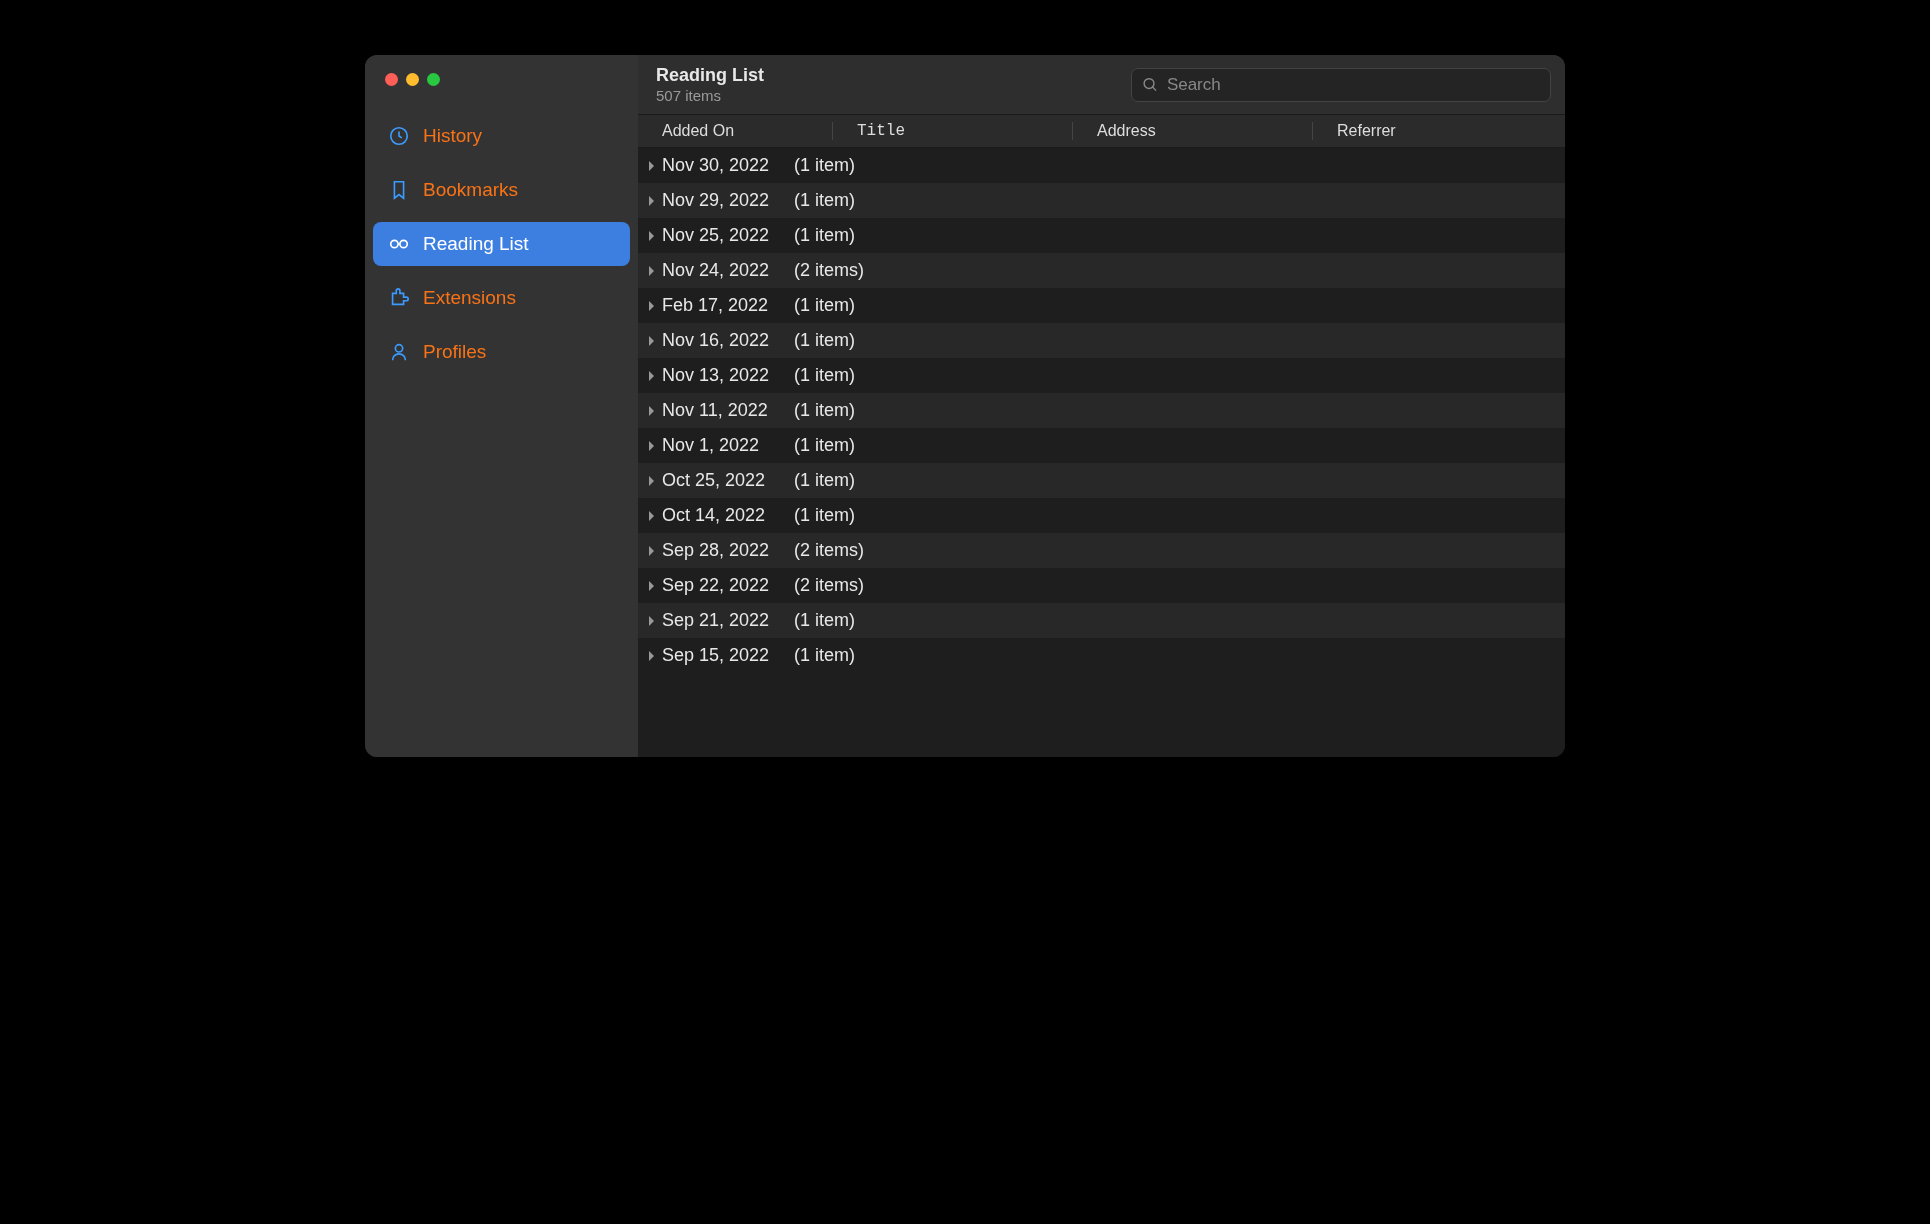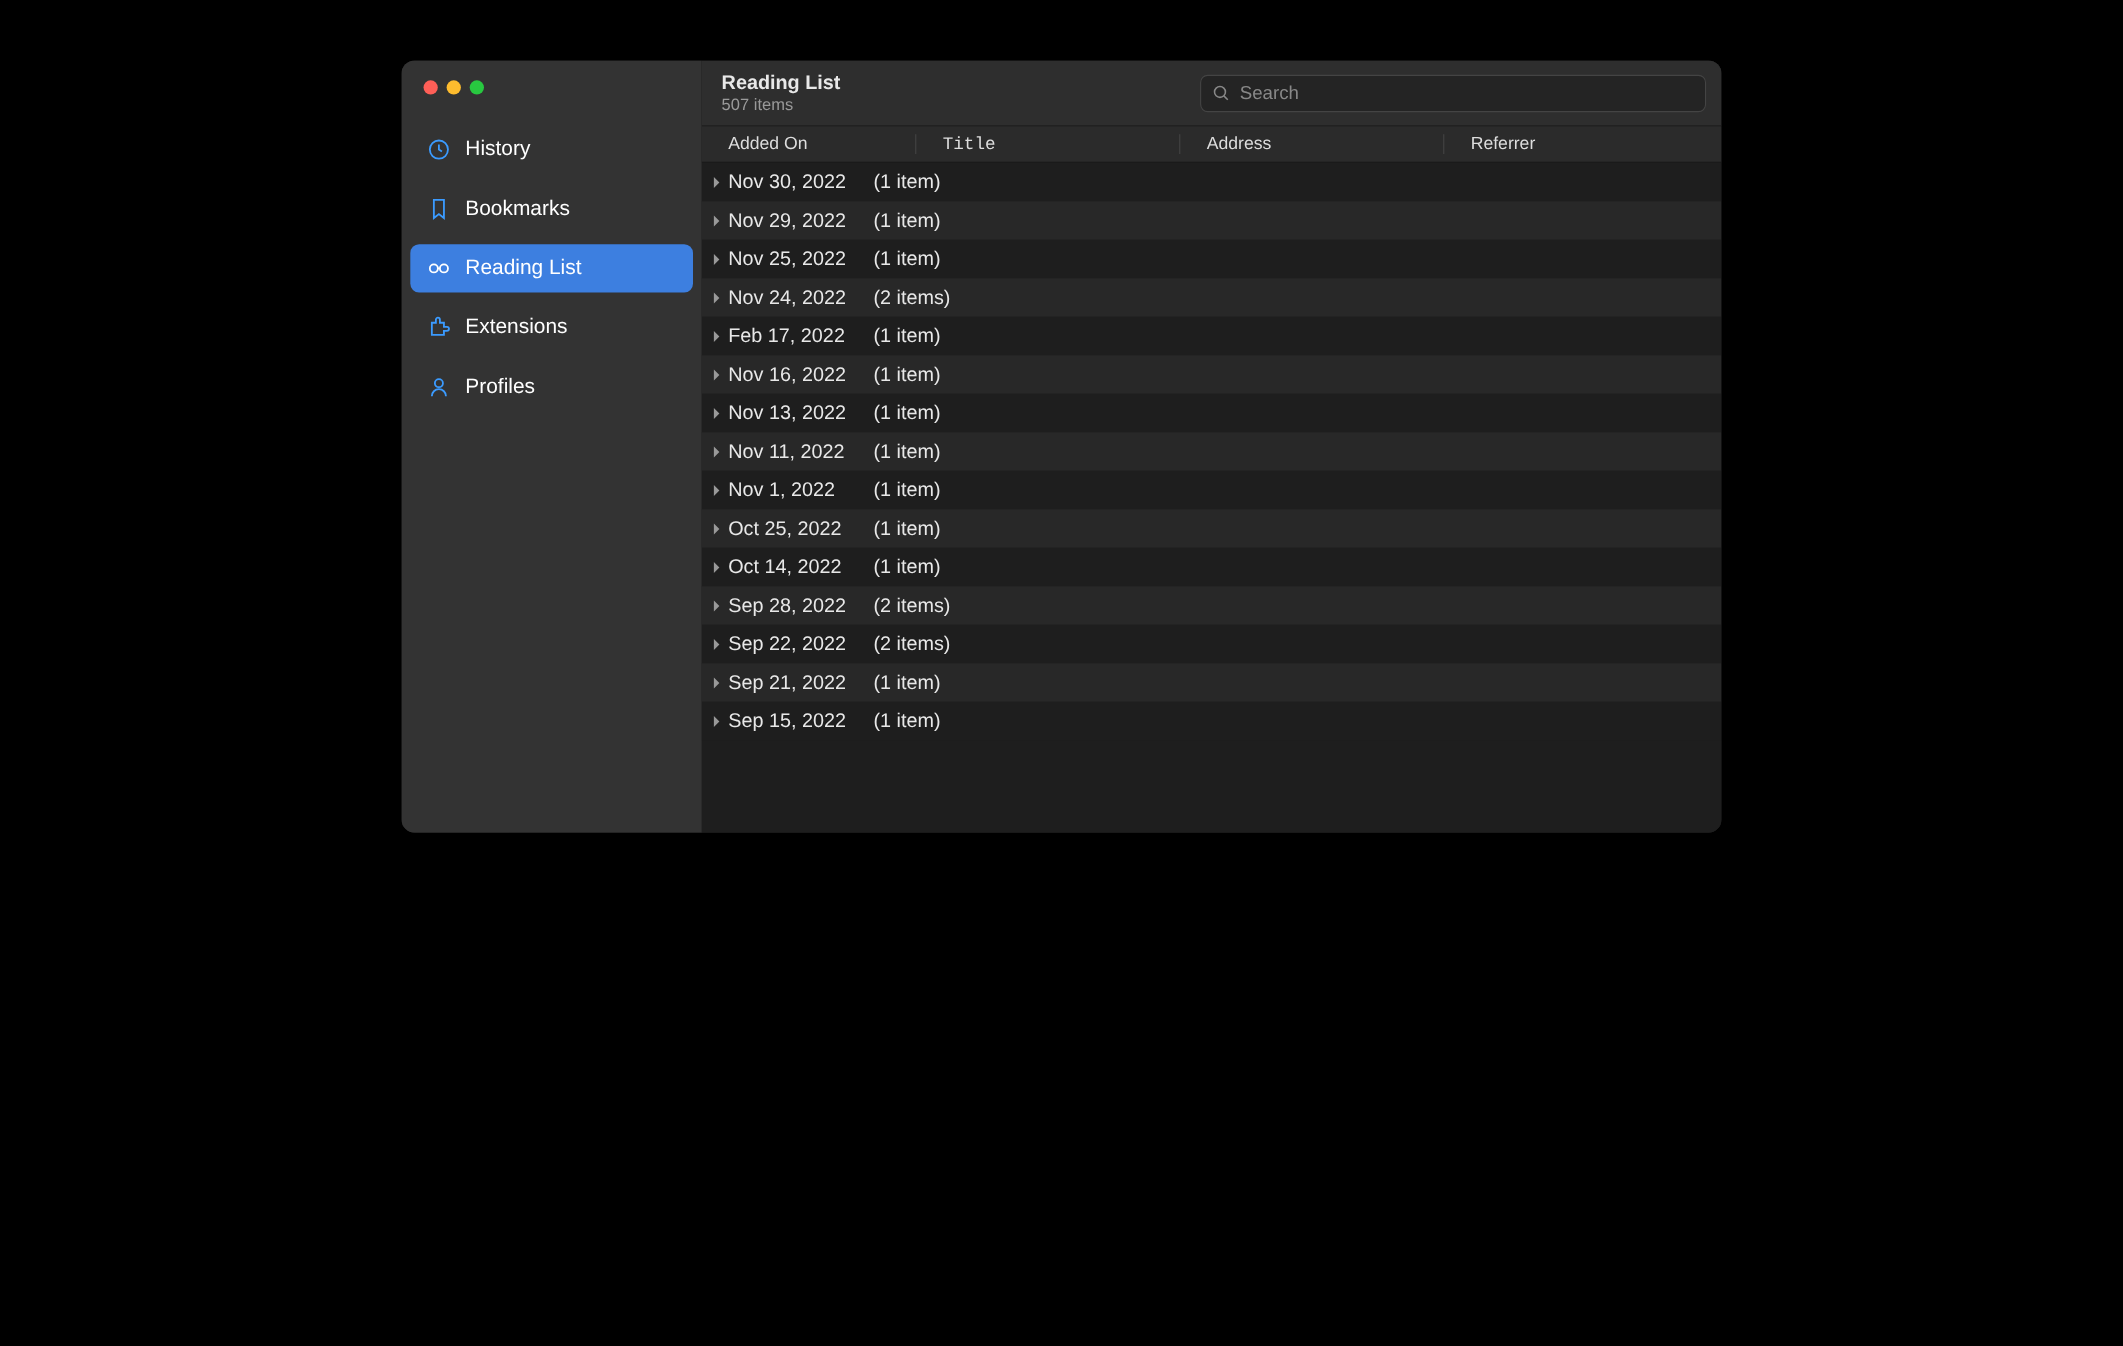--- a/index.html
+++ b/index.html
@@ -56,21 +56,21 @@
     .sidebar-nav {
       padding: 0 8px;
     }
     
     .sidebar-item {
       display: flex;
       align-items: center;
       gap: 12px;
       padding: 10px 14px;
       border-radius: 8px;
-      color: #ffffff;
+      color: #f97316;
       font-size: 19px;
       margin-bottom: 10px;
       cursor: pointer;
     }
     
     .sidebar-item.active {
       background: #3d7fe0;
       color: #fff;
     }
     
@@ -129,21 +129,21 @@
       margin-top: 1px;
     }
     
     .search-box {
       display: flex;
       align-items: center;
       background: #242424;
       border: 1px solid #444;
       border-radius: 7px;
       padding: 6px 10px;
-      width: 460px;
+      width: 420px;
       justify-content: space-between;
     }
     
     .search-box svg {
       width: 18px;
       height: 18px;
       stroke: #888;
       fill: none;
       stroke-width: 2;
       margin-right: 8px;

